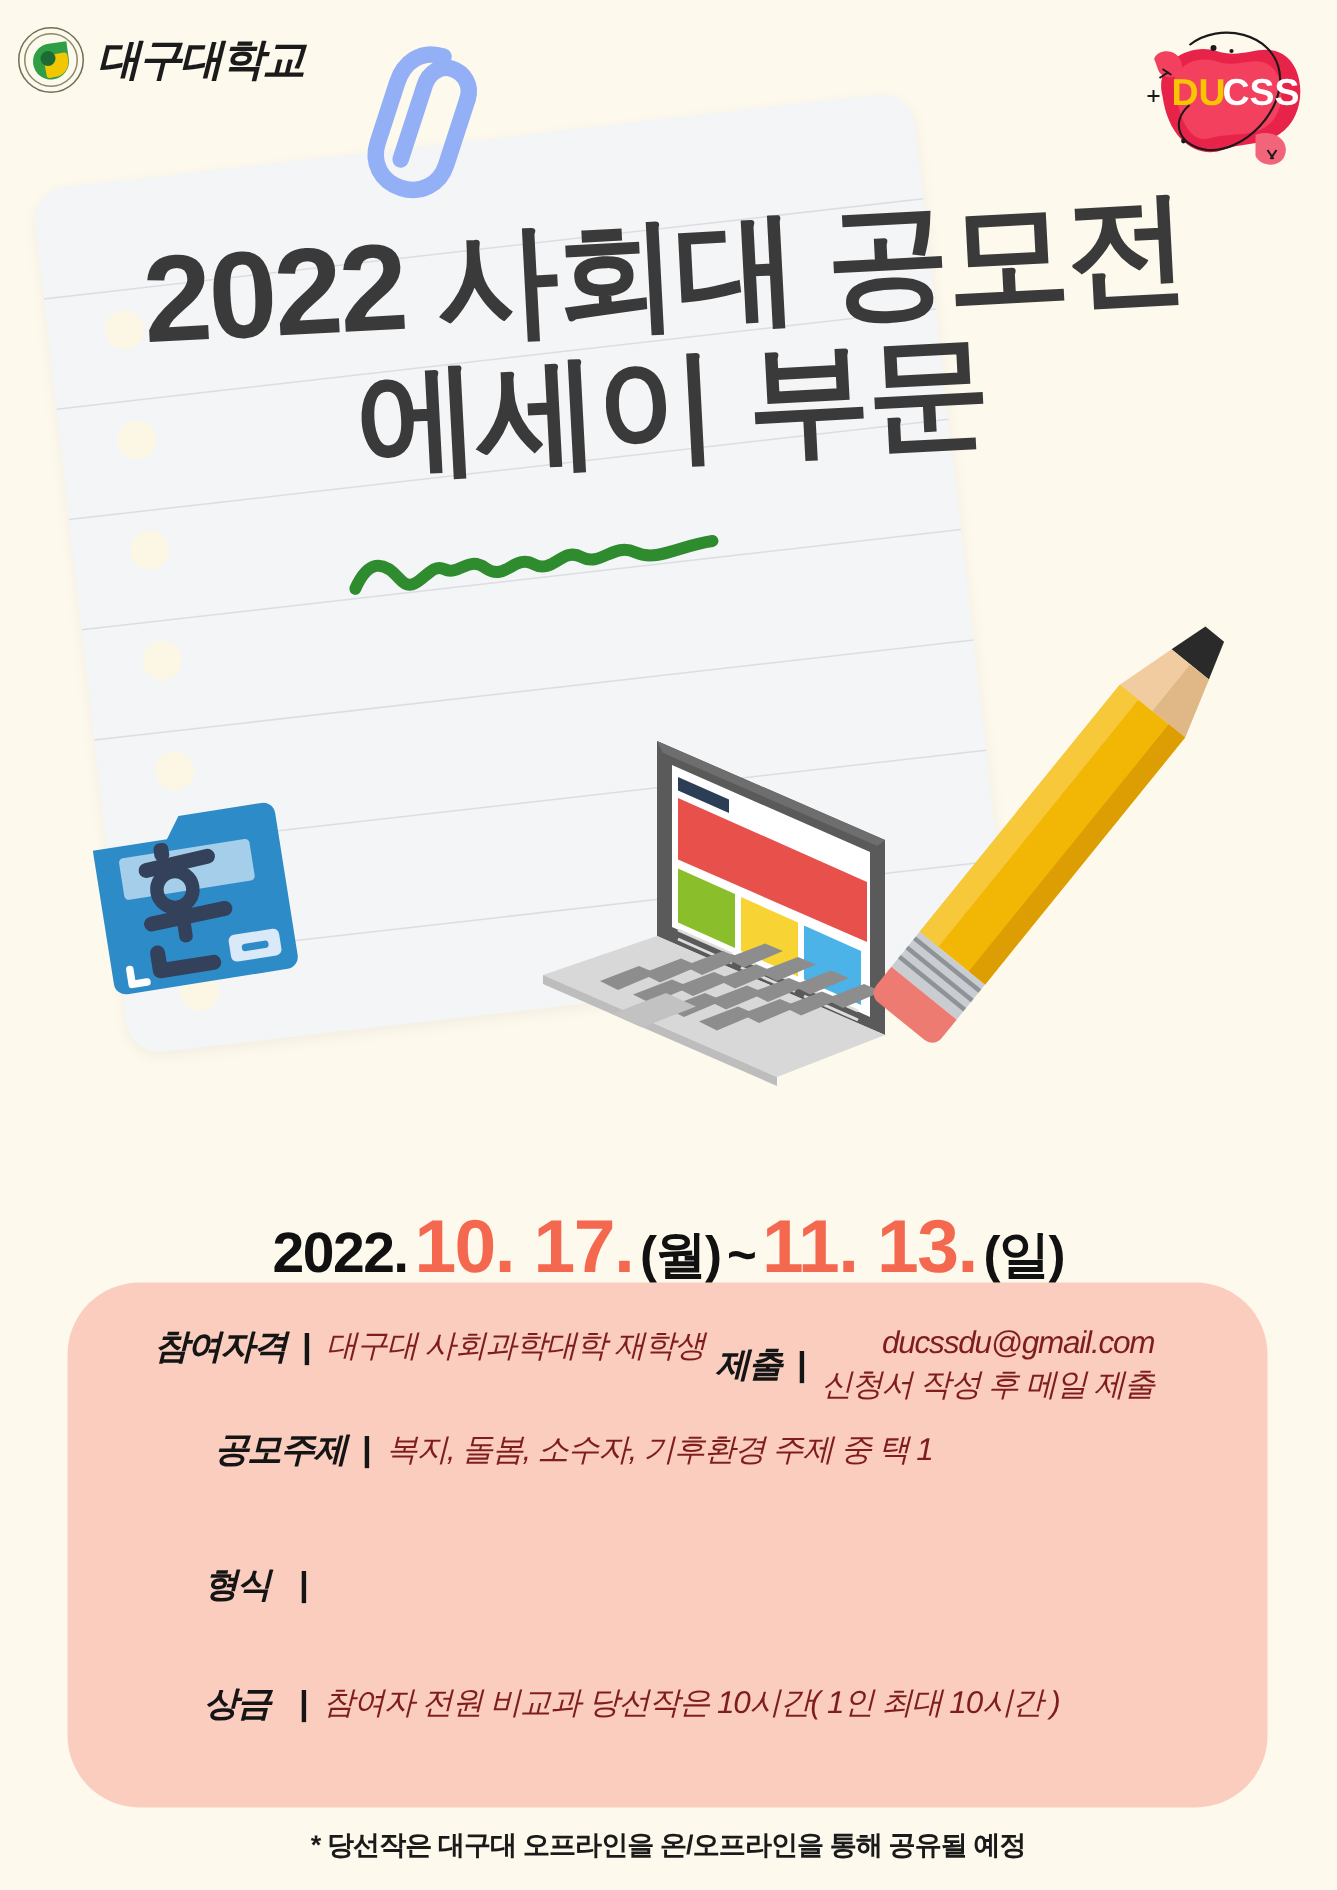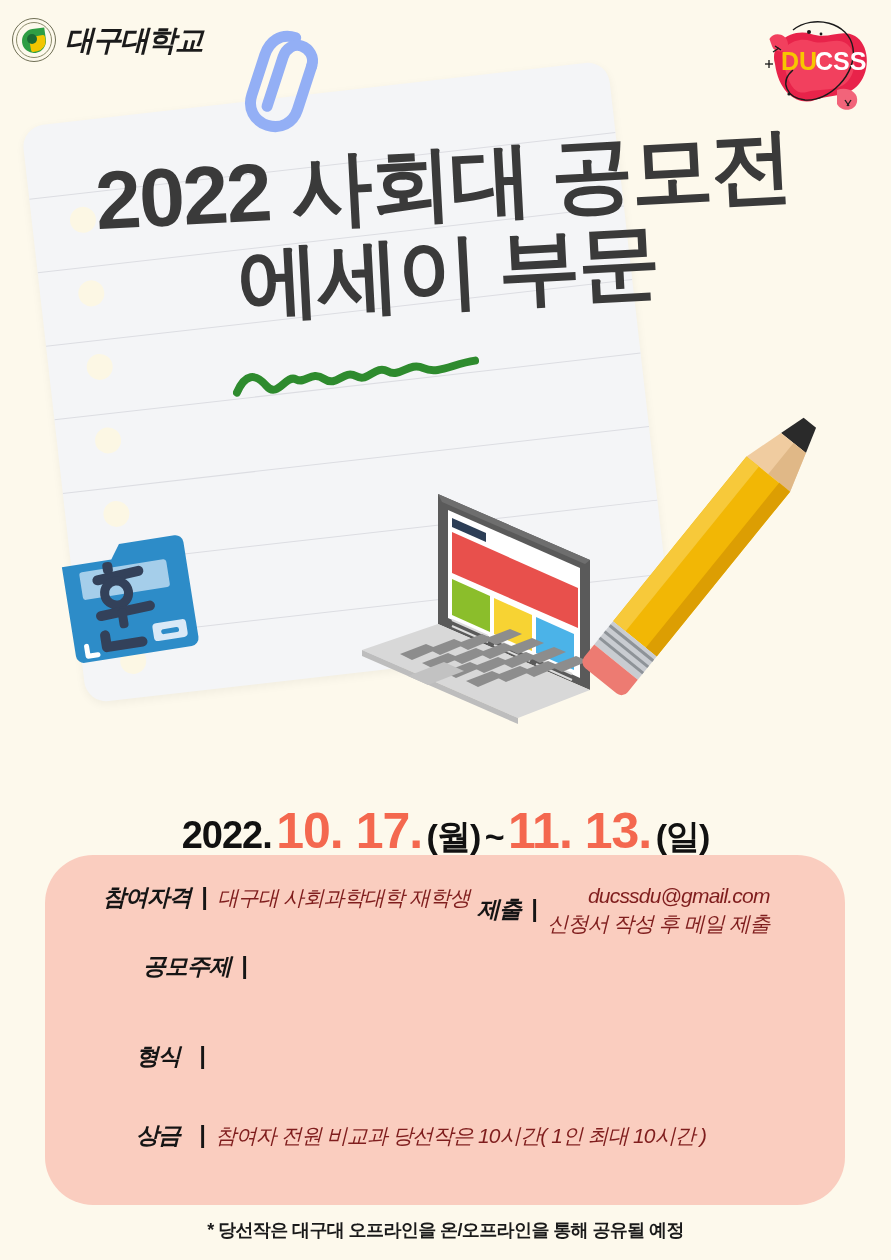--- a/index.html
+++ b/index.html
@@ -282,20 +282,21 @@
       <span class="bar">|</span>
       <span>
         <span class="val" style="display:block;text-align:right">ducssdu@gmail.com</span>
         <span class="val" style="display:block">신청서 작성 후 메일 제출</span>
       </span>
     </div>
 
     <div class="row r2">
       <span class="lbl">공모주제</span>
       <span class="bar">|</span>
+      <span class="val">복지, 돌봄, 소수자, 기후환경 주제 중 택 1</span>
     </div>
 
     <div class="row r3">
       <span class="lbl lbl-pad">형식</span>
       <span class="bar">|</span>
     </div>
 
     <div class="row r4">
       <span class="lbl lbl-pad">상금</span>
       <span class="bar">|</span>

